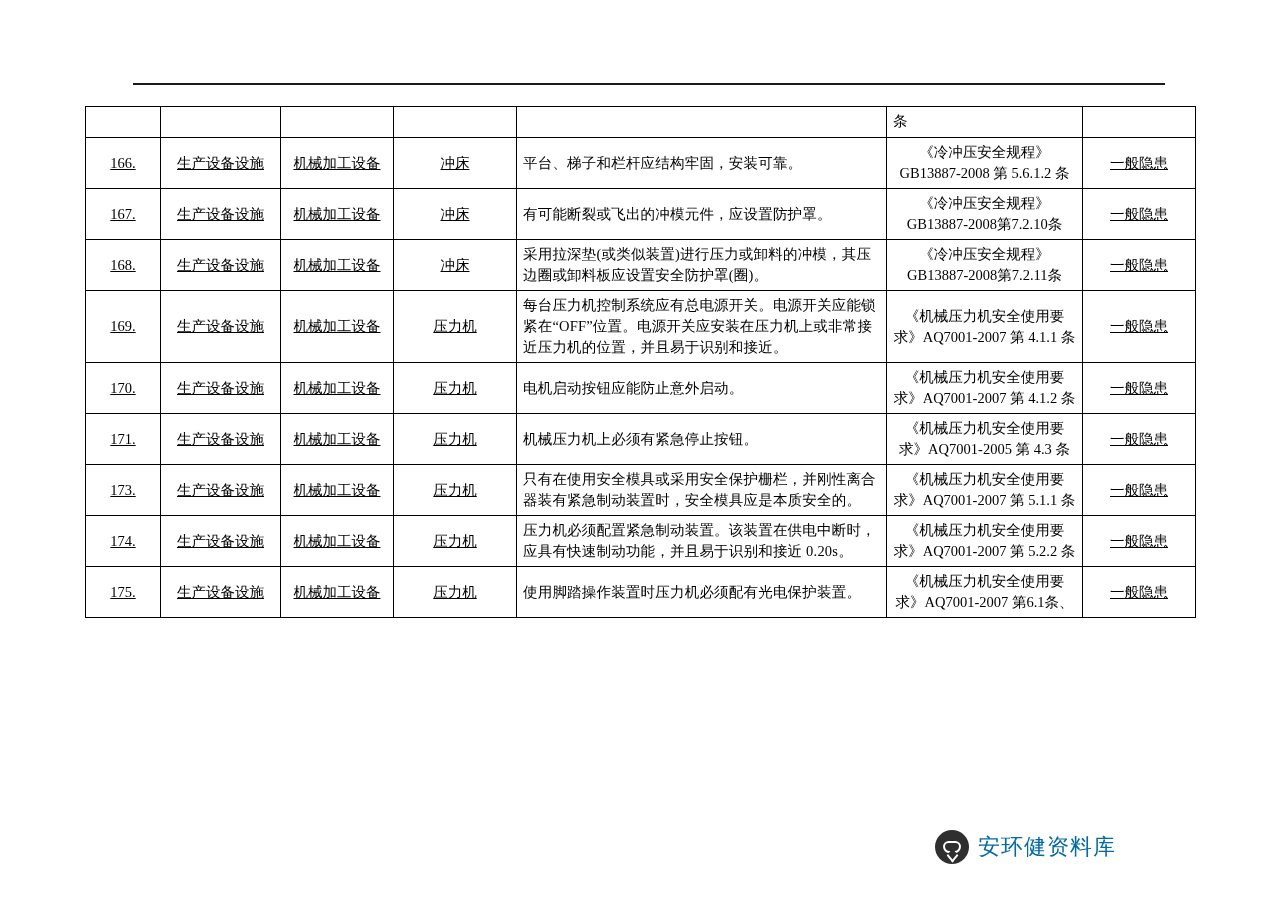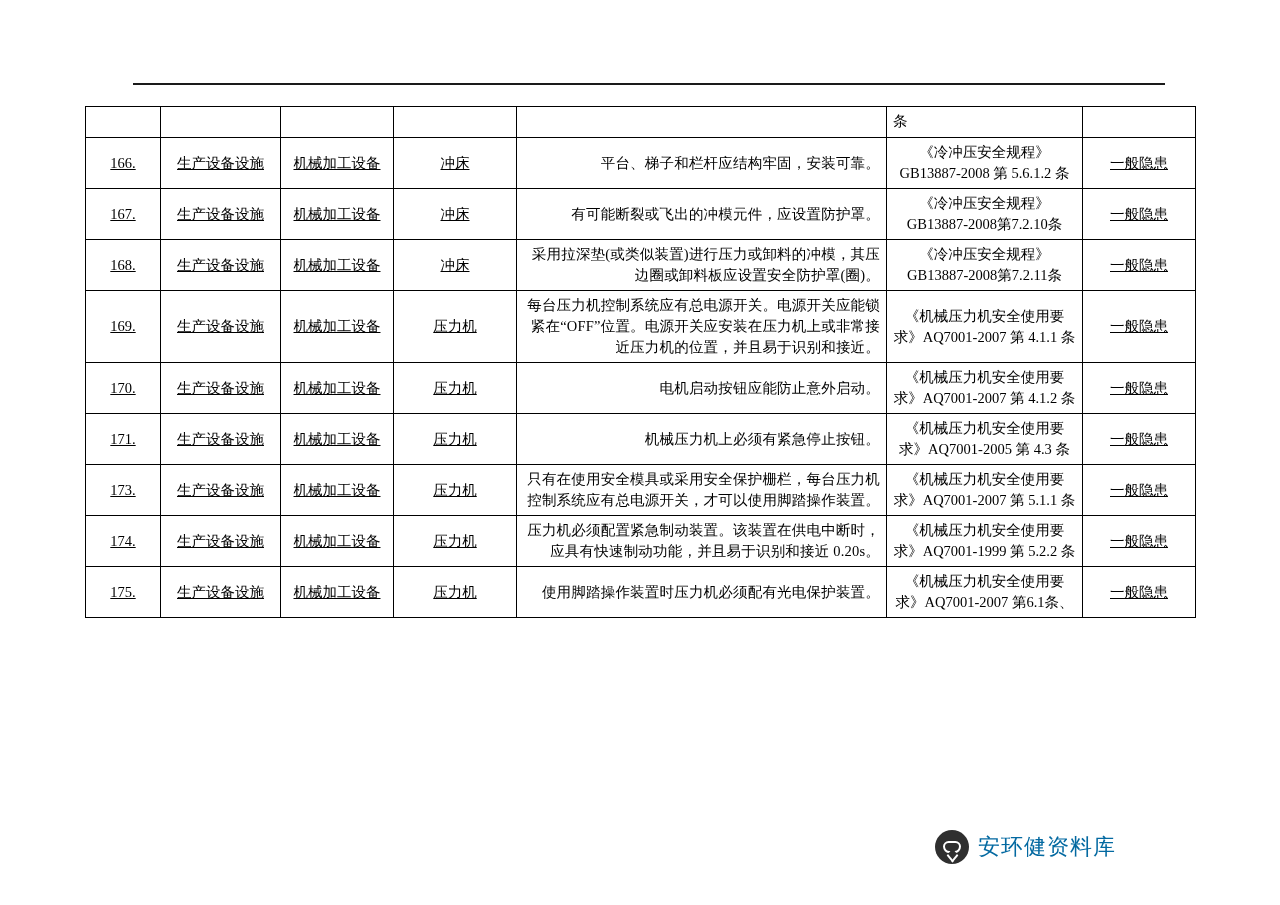--- a/index.html
+++ b/index.html
@@ -53,21 +53,21 @@
   col.c-desc   { width: 370px; }
   col.c-ref    { width: 196px; }
   col.c-level  { width: 113px; }
 
   td.num, td.cat, td.sub, td.equip, td.level {
     text-align: center;
     text-decoration: underline;
   }
   td.equip { text-align: center; padding-left: 10px; }
   td.desc {
-    text-align: right;
+    text-align: left;
     letter-spacing: 0.2px;
     margin-left: 9px;
   }
   td.ref {
     text-align: center;
     font-size: 14px;
     line-height: 1.4;
   }
   td.carry {
     height: 22px;
@@ -211,32 +211,32 @@
           <td class="ref">《机械压力机安全使用要求》AQ7001-2005 第 4.3 条</td>
           <td class="level">一般隐患</td>
         </tr>
 
 
         <tr>
           <td class="num">173.</td>
           <td class="cat">生产设备设施</td>
           <td class="sub">机械加工设备</td>
           <td class="equip">压力机</td>
-          <td class="desc">只有在使用安全模具或采用安全保护栅栏，每台压力机控制系统应有总电源开关，才可以使用脚踏操作装置。</td>
+          <td class="desc">只有在使用安全模具或采用安全保护栅栏，并刚性离合器装有紧急制动装置时，安全模具应是本质安全的。</td>
           <td class="ref">《机械压力机安全使用要求》AQ7001-2007 第 5.1.1 条</td>
           <td class="level">一般隐患</td>
         </tr>
 
         <tr>
           <td class="num">174.</td>
           <td class="cat">生产设备设施</td>
           <td class="sub">机械加工设备</td>
           <td class="equip">压力机</td>
           <td class="desc">压力机必须配置紧急制动装置。该装置在供电中断时，应具有快速制动功能，并且易于识别和接近 0.20s。</td>
-          <td class="ref">《机械压力机安全使用要求》AQ7001-1999 第 5.2.2 条</td>
+          <td class="ref">《机械压力机安全使用要求》AQ7001-2007 第 5.2.2 条</td>
           <td class="level">一般隐患</td>
         </tr>
 
         <tr>
           <td class="num">175.</td>
           <td class="cat">生产设备设施</td>
           <td class="sub">机械加工设备</td>
           <td class="equip">压力机</td>
           <td class="desc">使用脚踏操作装置时压力机必须配有光电保护装置。</td>
           <td class="ref">《机械压力机安全使用要求》AQ7001-2007 第6.1条、</td>

